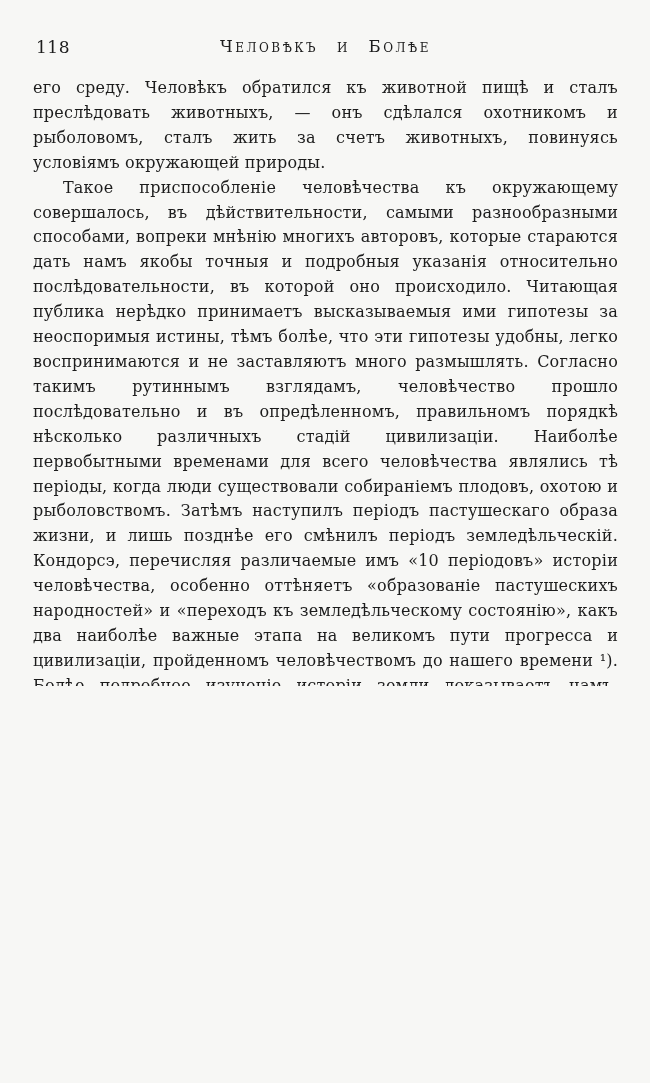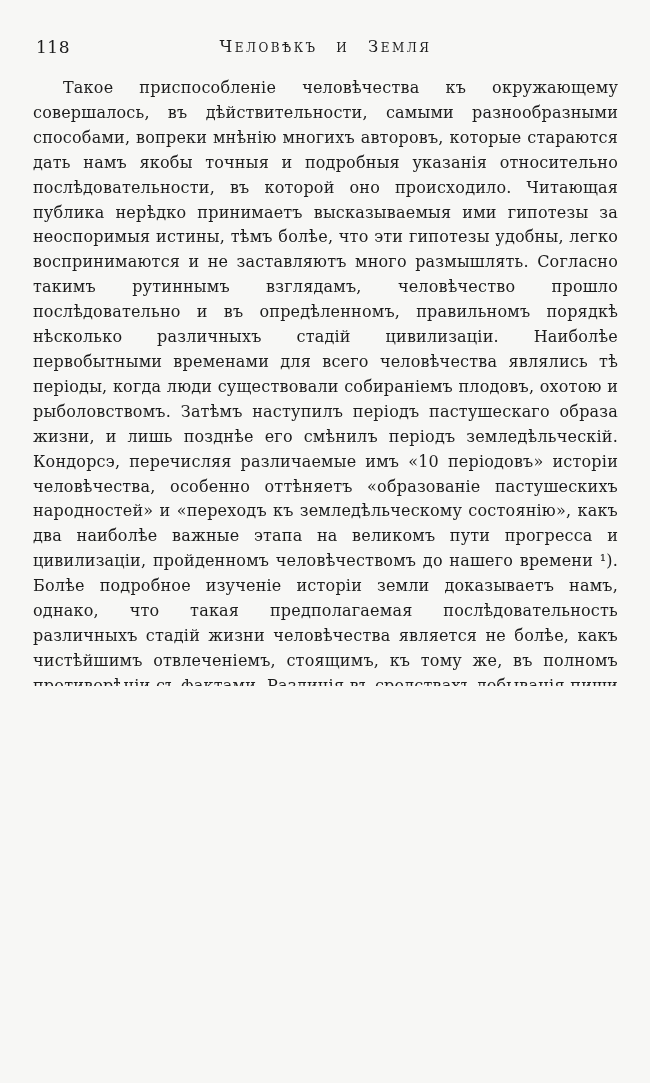--- a/index.html
+++ b/index.html
@@ -85,24 +85,25 @@
     font-family: Liberation Serif, serif;
   }
 </style>
 </head>
 <body>
 
 <div class="page">
 
   <div class="running-head">
     <span class="page-number">118</span>
-    <span class="running-title">Человѣкъ и Земля</span>
+    <span class="running-title">Человѣкъ и Болѣе</span>
   </div>
 
   <div class="body-text" id="body-text">
+      <p>его среду. Человѣкъ обратился къ животной пищѣ и сталъ преслѣдовать животныхъ, — онъ сдѣлался охотникомъ и рыболовомъ, сталъ жить за счетъ животныхъ, повинуясь условіямъ окружающей природы.</p>
       <p class="indent">Такое приспособленіе человѣчества къ окружающему совершалось, въ дѣйствительности, самыми разнообразными способами, вопреки мнѣнію многихъ авторовъ, которые стараются дать намъ якобы точныя и подробныя указанія относительно послѣдовательности, въ которой оно происходило. Читающая публика нерѣдко принимаетъ высказываемыя ими гипотезы за неоспоримыя истины, тѣмъ болѣе, что эти гипотезы удобны, легко воспринимаются и не заставляютъ много размышлять. Согласно такимъ рутиннымъ взглядамъ, человѣчество прошло послѣдовательно и въ опредѣленномъ, правильномъ порядкѣ нѣсколько различныхъ стадій цивилизаціи. Наиболѣе первобытными временами для всего человѣчества являлись тѣ періоды, когда люди существовали собираніемъ плодовъ, охотою и рыболовствомъ. Затѣмъ наступилъ періодъ пастушескаго образа жизни, и лишь позднѣе его смѣнилъ періодъ земледѣльческій. Кондорсэ, перечисляя различаемые имъ «10 періодовъ» исторіи человѣчества, особенно оттѣняетъ «образованіе пастушескихъ народностей» и «переходъ къ земледѣльческому состоянію», какъ два наиболѣе важные этапа на великомъ пути прогресса и цивилизаціи, пройденномъ человѣчествомъ до нашего времени ¹). Болѣе подробное изученіе исторіи земли доказываетъ намъ, однако, что такая предполагаемая послѣдовательность различныхъ стадій жизни человѣчества является не болѣе, какъ чистѣйшимъ отвлеченіемъ, стоящимъ, къ тому же, въ полномъ противорѣчіи съ фактами. Различія въ средствахъ добыванія пищи являлись всюду прямыми послѣдствіями особенностей въ окружающихъ естественныхъ условіяхъ. Человѣкъ, обитавшій въ лѣсахъ, богатыхъ дичью, житель побережій рѣкъ или морей, богатыхъ рыбою, обитатель безконечныхъ степей, усѣянныхъ стадами, или же горный житель, заключенный въ свои узкія долины,— всѣ они должны были вести совершенно различный образъ жизни, въ зависимости отъ господствующихъ условій окружающаго.</p>
     </div>
 
   <div class="footnote-area">
     <div class="footnote-rule"></div>
     <div class="footnote-text">1) Condorcet. «Esquisse d’un tableau historique des progrès de l’ésprit humain».</div>
   </div>
 
 </div>
 

